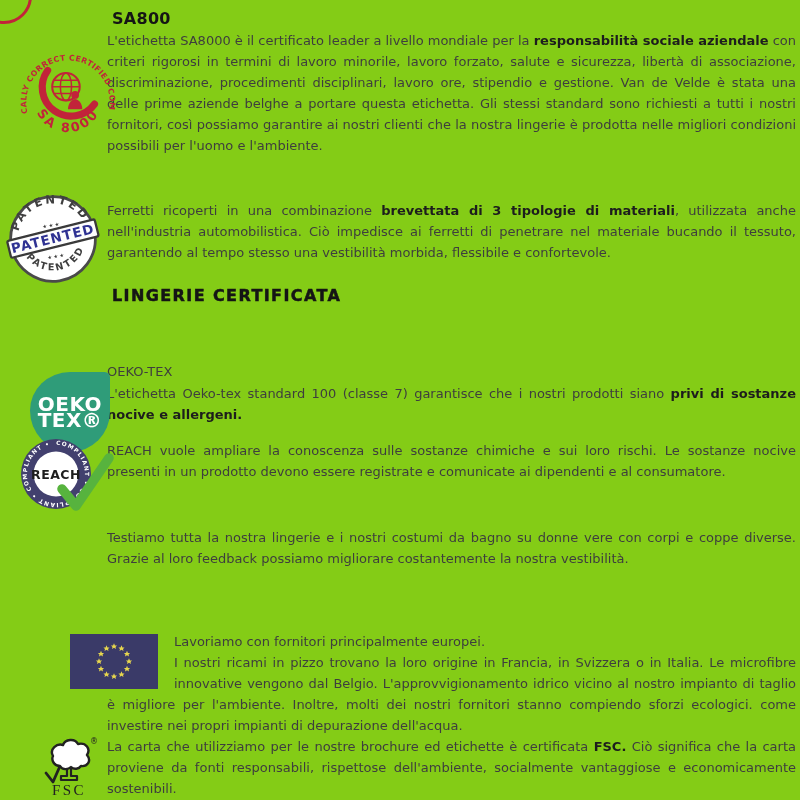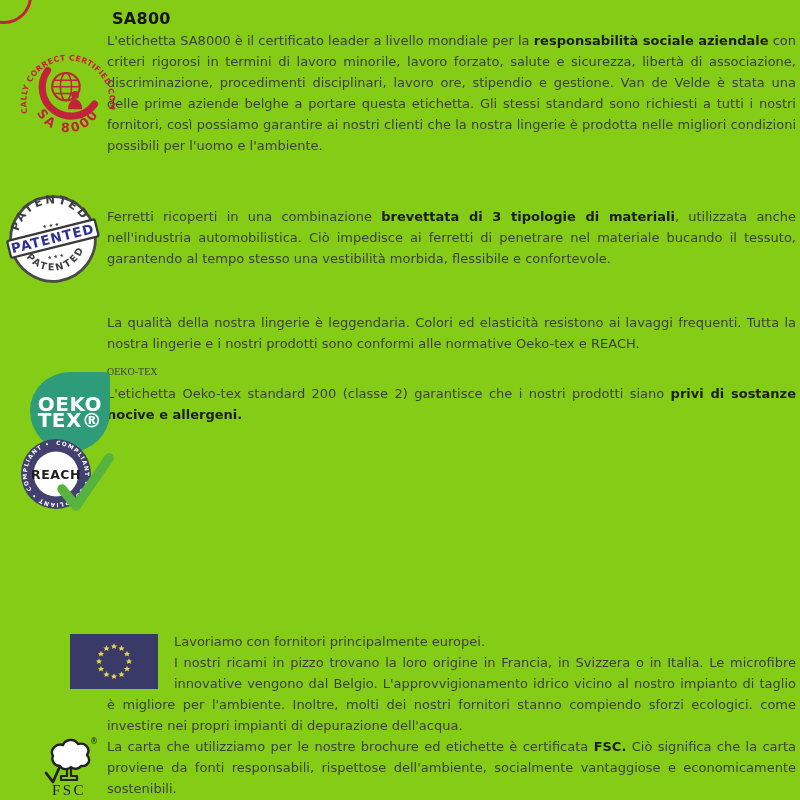--- a/index.html
+++ b/index.html
@@ -10,23 +10,23 @@
               border:3.5px solid #c2233a;border-radius:50%;}
   
   .h{position:absolute;left:112px;margin:0;font-weight:bold;color:#151515;}
   #h-sa{top:9px;font-size:16px;letter-spacing:.3px;}
   #h-ferretti{top:175px;font-size:16px;letter-spacing:1.4px;-webkit-text-stroke:.5px #151515;}
   #h-lingerie{top:286px;font-size:16px;letter-spacing:1.4px;-webkit-text-stroke:.5px #151515;}
   
   .para{position:absolute;left:107px;width:689px;font-size:13px;line-height:21px;
         color:#3e3e3e;text-align:justify;}
   .para .b{font-weight:bold;color:#1d1d1d;}
-  .label{position:absolute;left:107px;font-size:10px;line-height:21px;color:#3e3e3e;font-family:Liberation Serif, serif;}
+  .label{position:absolute;left:107px;font-size:13px;line-height:21px;color:#3e3e3e;}
   #p-sa{top:30px;}
-  #p-ferretti{top:206px;}
+  #p-ferretti{top:200px;}
   #p-lingerie{top:312px;}
   #lbl-oeko{top:361px;}
   #p-oeko{top:383px;}
   #p-reach{top:440px;}
   #lbl-testato{top:489px;}
   #p-testato{top:527px;}
   #p-fornitori{top:631px;}
   #p-fsc{top:736px;}
   
   .abs{position:absolute;}
@@ -88,42 +88,44 @@
       <textPath href="#pt-bot" startOffset="50%" text-anchor="middle">PATENTED</textPath>
     </text>
     <text x="50" y="37" text-anchor="middle" font-size="5.5" fill="#3f3f3f">★ ★ ★</text>
     <text x="50" y="71" text-anchor="middle" font-size="5.5" fill="#3f3f3f">★ ★ ★</text>
     <g transform="rotate(-5 50 50)">
       <rect x="1" y="40" width="98" height="19" rx="2" fill="#fdfdfd" stroke="#3a3a3a" stroke-width="2.5"></rect>
       <text x="50" y="54.5" text-anchor="middle" font-size="14.5" font-weight="bold" fill="#2e3192" letter-spacing="1.2">PATENTED</text>
     </g>
   </svg>
 
-  <div class="para" id="p-lingerie"><span>La qualità della nostra lingerie è leggendaria. Colori ed elasticità resistono ai lavaggi frequenti. Tutta la nostra lingerie e i nostri prodotti sono conformi alle normative Oeko-tex e REACH.</span></div>
+  <h2 class="h" id="h-lingerie">LINGERIE CERTIFICATA</h2>
 
   <div class="label" id="lbl-oeko">OEKO-TEX</div>
-  <div class="para" id="p-oeko"><span>L'etichetta Oeko-tex standard 200 (classe 2) garantisce che i nostri prodotti siano </span><span class="b">privi di sostanze nocive e allergeni.</span></div>
+  <div class="para" id="p-oeko"><span>L'etichetta Oeko-tex standard 100 (classe 7) garantisce che i nostri prodotti siano </span><span class="b">privi di sostanze nocive e allergeni.</span></div>
   <div class="abs" id="oeko-badge">
     <span>OEKO</span>
     <span>TEX®</span>
   </div>
 
+  <div class="para" id="p-reach"><span>REACH vuole ampliare la conoscenza sulle sostanze chimiche e sui loro rischi. Le sostanze nocive presenti in un prodotto devono essere registrate e comunicate ai dipendenti e al consumatore.</span></div>
   <svg class="abs" id="reach-badge" viewBox="0 0 110 88">
     <defs>
       <path id="reach-ring" d="M 44,13 a 29,29 0 1 1 -0.01,0" fill="none"></path>
     </defs>
     <circle cx="44" cy="42" r="35" fill="#42406e"></circle>
     <text font-size="5.8" font-weight="bold" fill="#ffffff" letter-spacing="1.1" textLength="176" lengthAdjust="spacingAndGlyphs">
       <textPath href="#reach-ring">COMPLIANT • COMPLIANT • COMPLIANT •</textPath>
     </text>
     <circle cx="44" cy="42" r="22.5" fill="#ffffff"></circle>
     <text x="44" y="46.5" text-anchor="middle" font-size="12.5" font-weight="bold" fill="#1d1d1d" letter-spacing="0.5">REACH</text>
     <path d="M 50,57 L 64,74 L 97,26" stroke="#57b33e" stroke-width="9.5" fill="none" stroke-linecap="round" stroke-linejoin="round"></path>
   </svg>
 
+  <div class="para" id="p-testato"><span>Testiamo tutta la nostra lingerie e i nostri costumi da bagno su donne vere con corpi e coppe diverse. Grazie al loro feedback possiamo migliorare costantemente la nostra vestibilità.</span></div>
 
   <div class="para" id="p-fornitori">
     <span class="eu-flag">
       <svg viewBox="0 0 88 55" width="88" height="55">
         <defs>
           <path id="eust" d="M0,-3.2 L0.94,-0.99 L3.04,-0.99 L1.52,0.38 L2.0,2.59 L0,1.32 L-2.0,2.59 L-1.52,0.38 L-3.04,-0.99 L-0.94,-0.99 Z" fill="#e7d64e"></path>
         </defs>
         <rect x="0" y="0" width="88" height="55" fill="#3a3a68"></rect>
         <use href="#eust" transform="translate(44,12.5)"></use>
         <use href="#eust" transform="translate(51.5,14.5)"></use>

